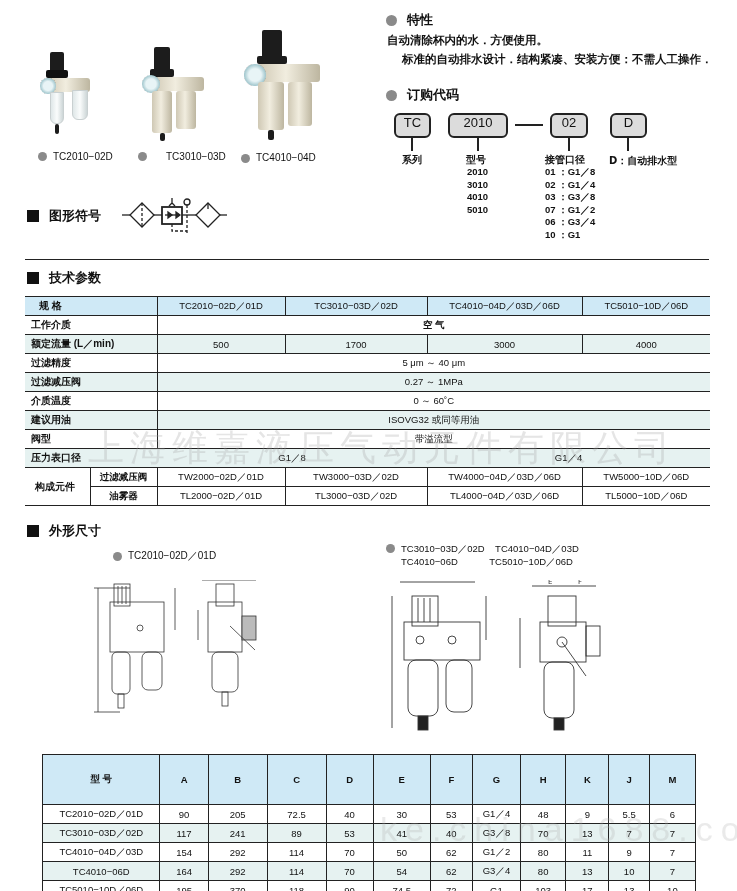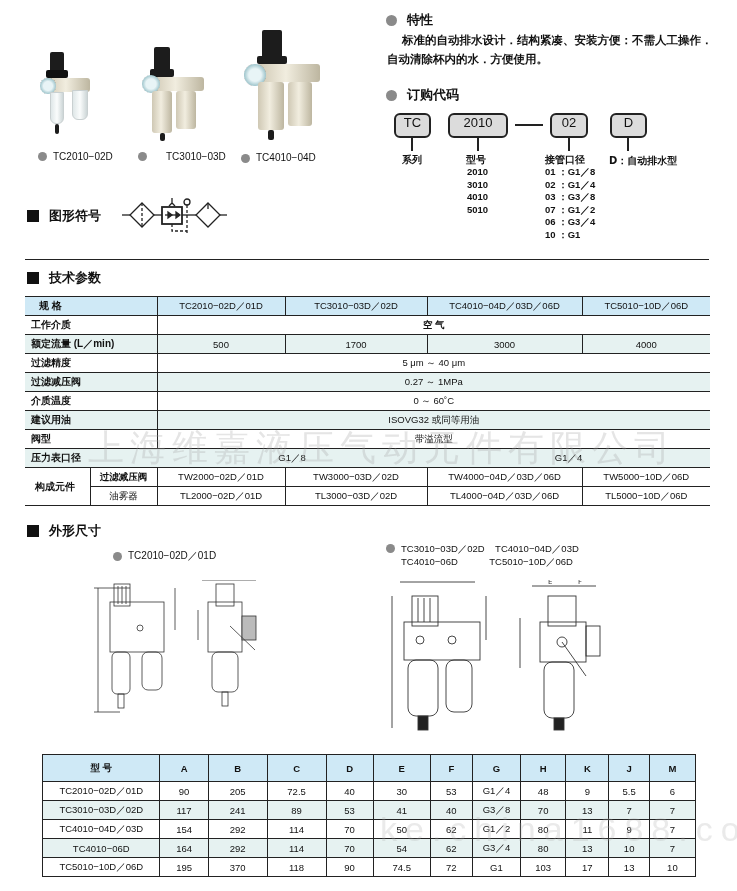--- a/index.html
+++ b/index.html
@@ -29,21 +29,21 @@
   .code-list { position: absolute; font-size: 9.5px; line-height: 12.5px; font-weight: bold; font-family: "Liberation Sans", sans-serif; }
 
   table { border-collapse: collapse; position: absolute; font-family: "Liberation Sans", sans-serif; }
   .spec td { border-top: 1.5px solid #222; border-bottom: 1.5px solid #222; font-size: 9.5px; height: 19px; text-align: center; padding: 0 4px; }
   .spec td.v { border-left: 1px solid #222; }
   .spec td.lbl { text-align: left; font-weight: bold; padding-left: 6px; font-size: 10px; }
   .spec tr.hd td { background: #cfe9f6; }
   .spec tr.alt td { background: #e6f2f1; }
 
   .dim td { border: 1px solid #222; font-size: 9.5px; height: 19px; text-align: center; }
-  .dim tr.hd td { background: #cfe9f6; height: 27px; font-weight: bold; }
+  .dim tr.hd td { background: #cfe9f6; height: 50px; font-weight: bold; }
   .dim tr.alt td { background: #e6f2f1; }
 
   .watermark { position: absolute; font-size: 36px; color: rgba(160,160,160,0.28); letter-spacing: 6px; font-family: "DejaVu Serif", serif; white-space: nowrap; pointer-events: none; }
   .watermark2 { position: absolute; font-size: 34px; color: rgba(170,170,170,0.25); letter-spacing: 8px; white-space: nowrap; pointer-events: none; font-family: "Liberation Sans", sans-serif; }
 
   .drawing { position: absolute; }
   .dim-cap { position: absolute; font-size: 9.5px; font-family: "Liberation Sans", sans-serif; line-height: 13px; }
 </style>
 </head>
 <body>
@@ -112,22 +112,22 @@
     <line x1="86" y1="8" x2="86" y2="14"></line>
     <line x1="98" y1="20" x2="105" y2="20"></line>
   </g>
 </svg>
 
 <div class="feat-title" style="left:386px;top:11px;">
   <span class="dot" style="width:11px;height:11px;"></span>
   <span>特性</span>
 </div>
 <div class="feat-text" style="left:387px;top:31px;width:345px;">
+  <div>自动清除杯内的水．方便使用。</div>
   <div style="padding-left:15px;">标准的自动排水设计．结构紧凑、安装方便：不需人工操作．</div>
-  <div>自动清除杯内的水．方便使用。</div>
 </div>
 
 <div class="feat-title" style="left:386px;top:86px;">
   <span class="dot" style="width:11px;height:11px;"></span>
   <span>订购代码</span>
 </div>
 
 <div class="code-box" style="left:394px;top:113px;width:37px;">
     <span>TC</span>
   </div>
@@ -227,21 +227,21 @@
   </tr>
   <tr>
     <td class="lbl" rowspan="2" style="padding-left:10px;font-family:Liberation Serif, serif;">构成元件</td>
     <td class="v" style="font-weight:bold;">过滤减压阀</td>
     <td class="v">TW2000−02D／01D</td>
     <td class="v">TW3000−03D／02D</td>
     <td class="v">TW4000−04D／03D／06D</td>
     <td class="v">TW5000−10D／06D</td>
   </tr>
   <tr>
-    <td class="v" style="font-weight:normal;">油雾器</td>
+    <td class="v" style="font-weight:bold;">油雾器</td>
     <td class="v">TL2000−02D／01D</td>
     <td class="v">TL3000−03D／02D</td>
     <td class="v">TL4000−04D／03D／06D</td>
     <td class="v">TL5000−10D／06D</td>
   </tr>
 </tbody>
   </table>
 <div class="watermark" style="left:88px;top:424px;">上海维嘉液压气动元件有限公司</div>
 
 <div class="sec-title" style="left:27px;top:522px;">

